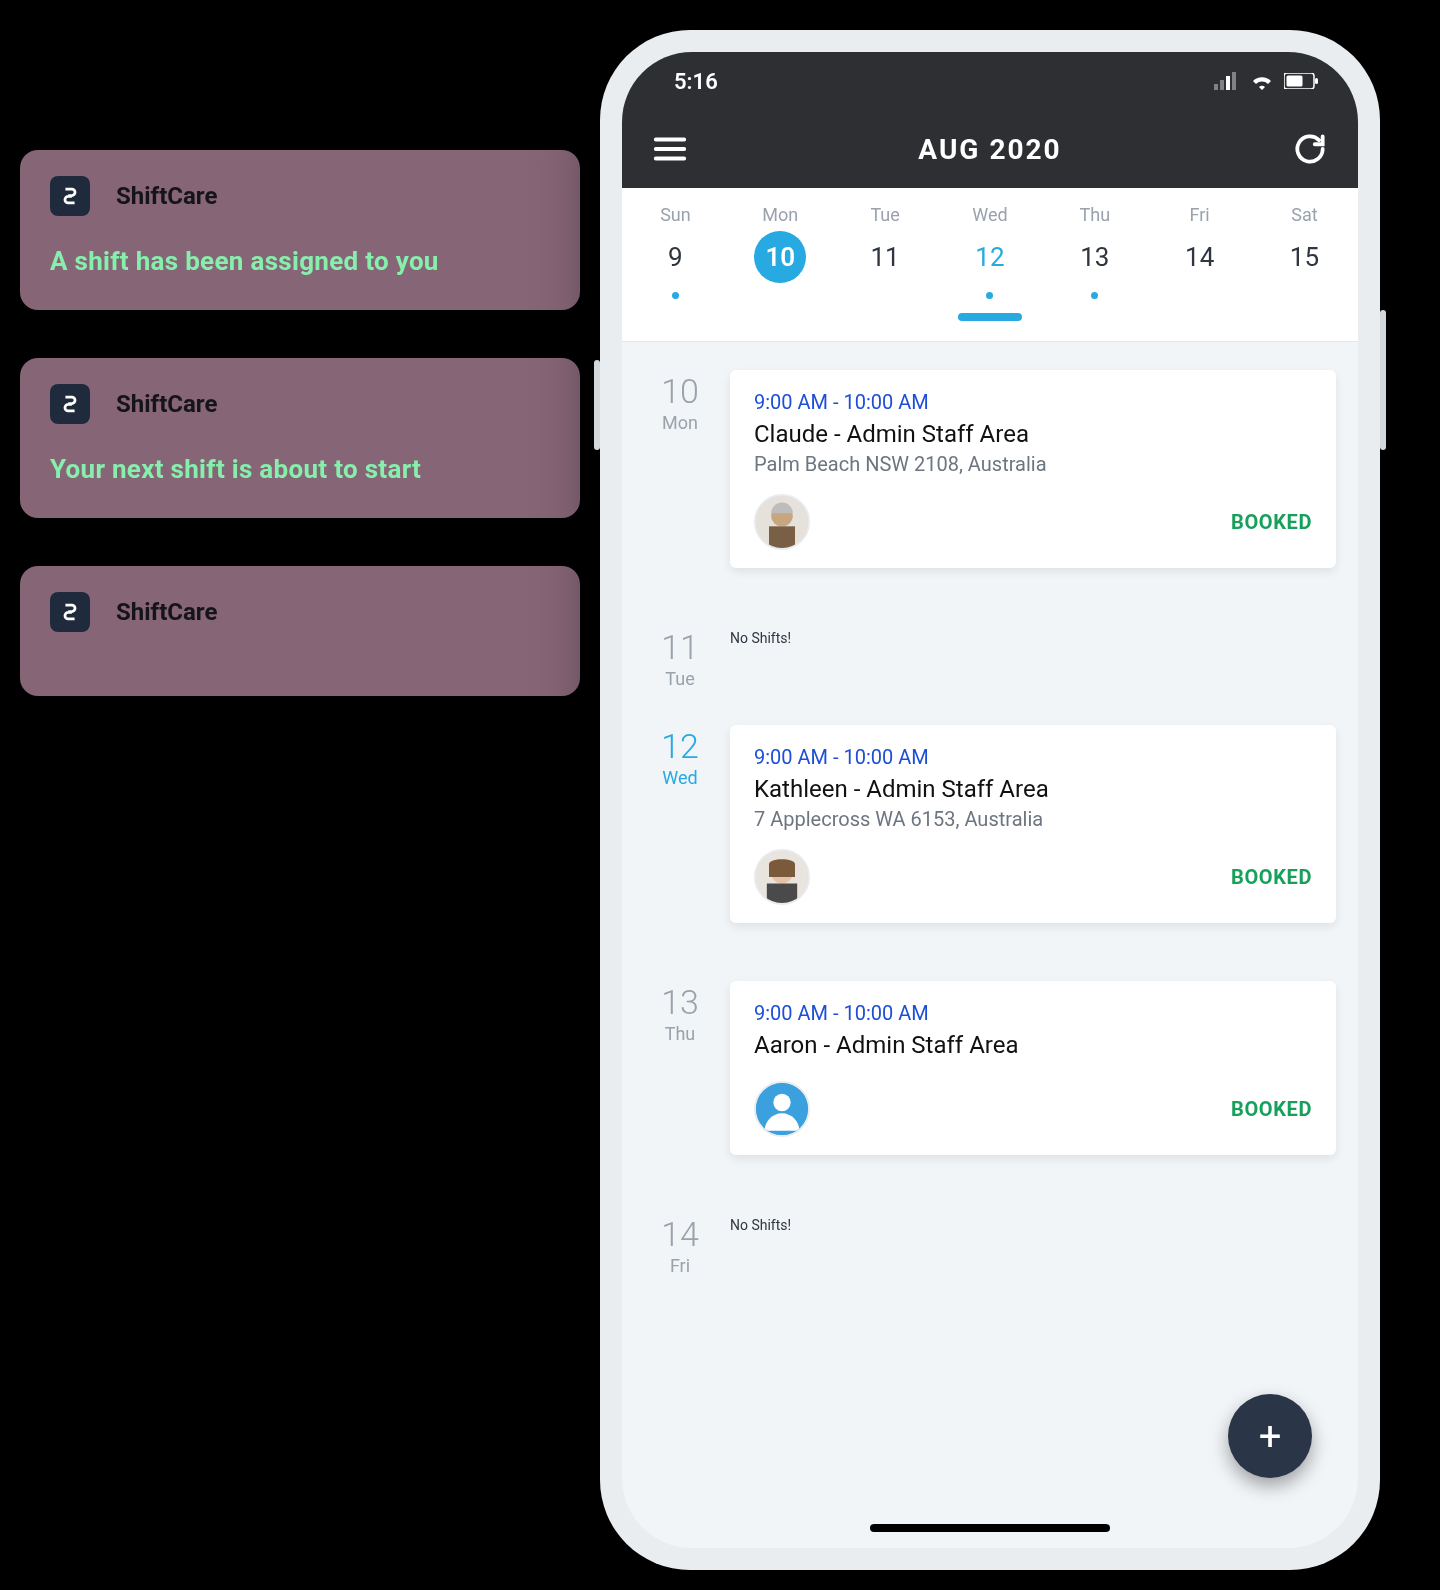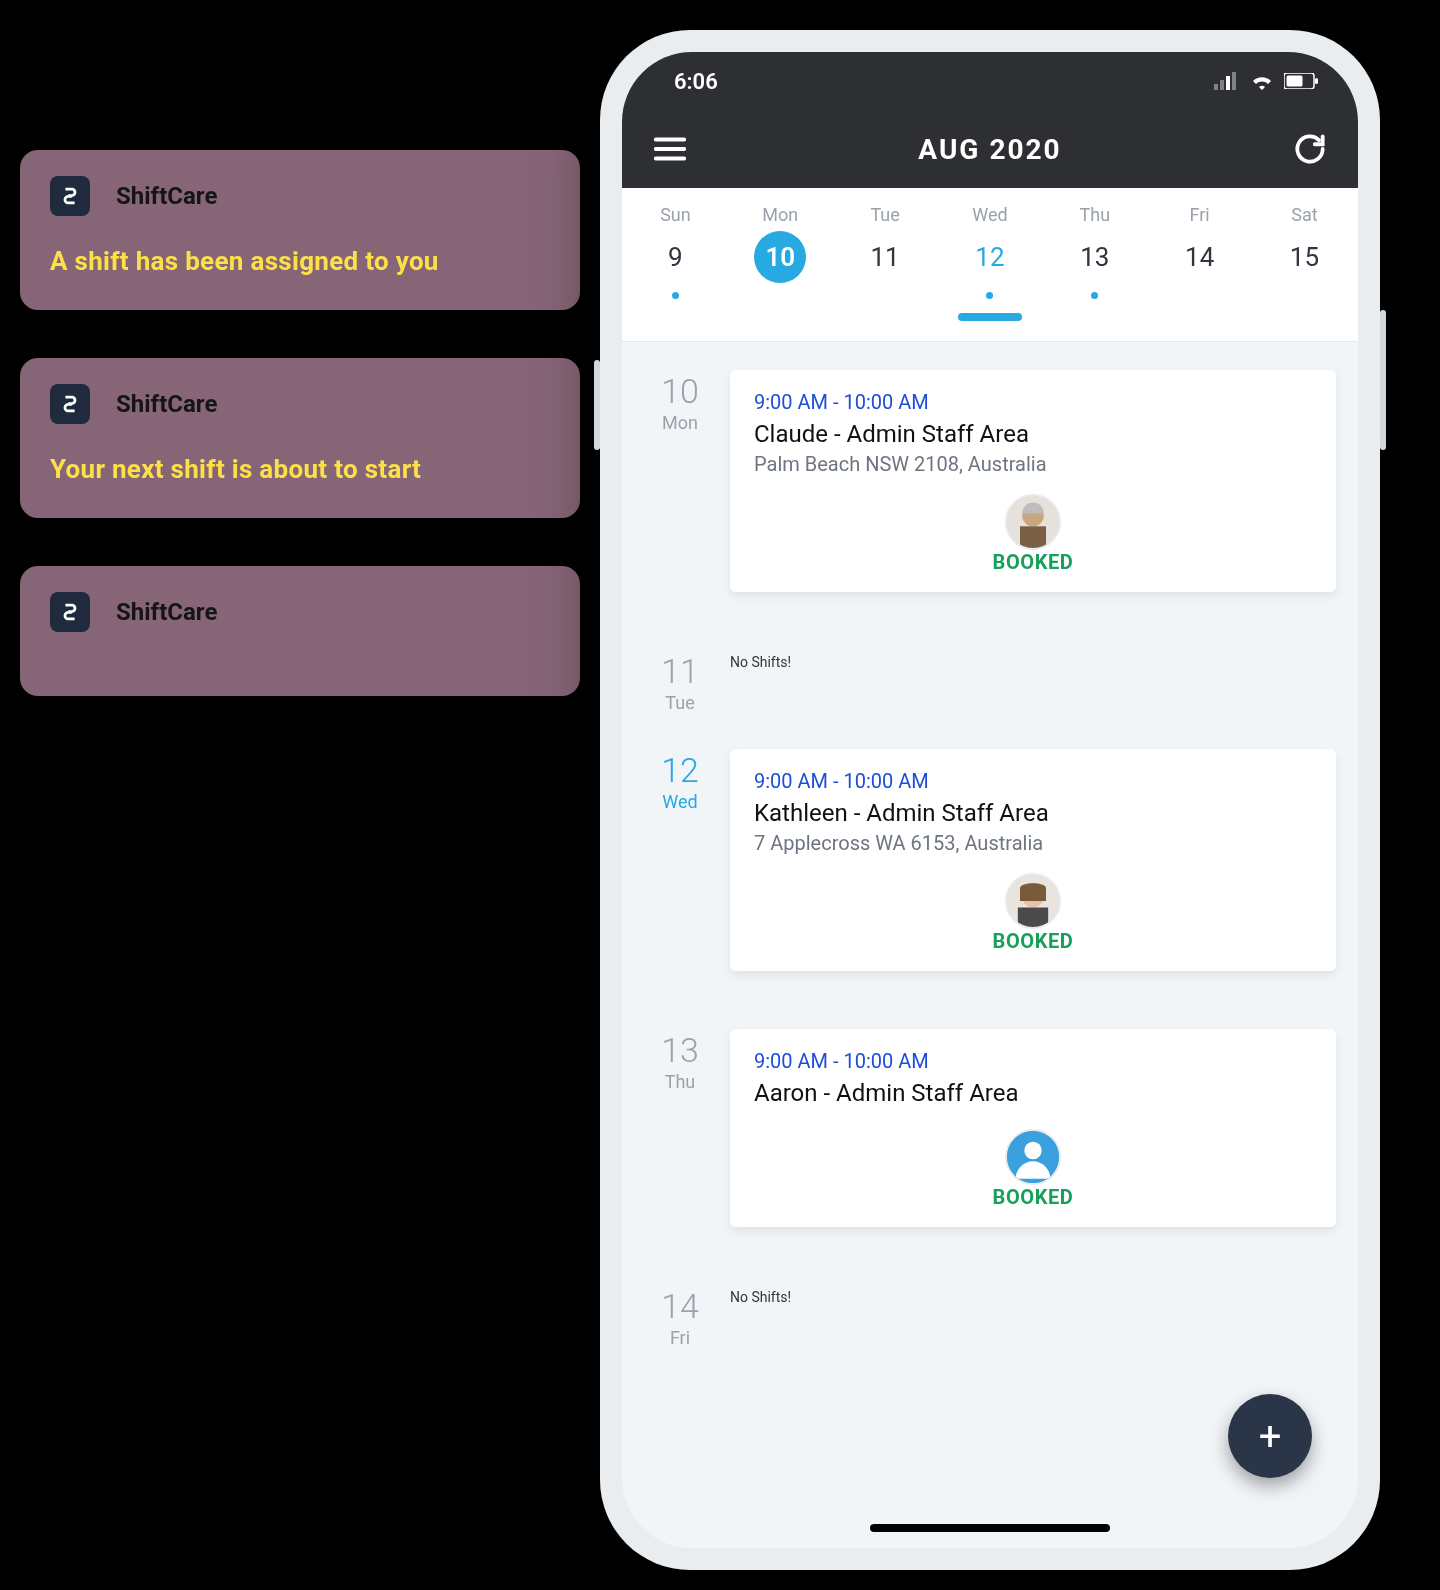--- a/index.html
+++ b/index.html
@@ -47,21 +47,21 @@
   }
   .notif-icon svg { width: 22px; height: 22px; }
   .notif-app {
     font-size: 24px;
     font-weight: 700;
     color: #151519;
   }
   .notif-msg {
     font-size: 26px;
     font-weight: 700;
-    color: #fde047;
+    color: #86efac;
     letter-spacing: 0.3px;
   }
 
   
   .phone-wrap {
     position: absolute;
     left: 600px;
     top: 30px;
   }
   .phone {
@@ -202,21 +202,20 @@
     padding: 20px 24px 18px 24px;
     margin-bottom: 22px;
   }
   .shift-time { font-size: 20px; color: #1d4ed8; margin-bottom: 6px; }
   .shift-title { font-size: 24px; color: #111; font-weight: 400; margin-bottom: 4px; }
   .shift-addr { font-size: 20px; color: #6d7680; margin-bottom: 18px; }
   .shift-footer {
     display: flex;
     align-items: center;
     justify-content: space-between;
-    flex-direction: column;
   }
   .avatar {
     width: 56px; height: 56px; border-radius: 50%;
     background: #d7dde3;
     display:flex; align-items:center; justify-content:center;
     overflow:hidden;
     border: 2px solid #e8ecef;
   }
   .avatar.blue { background: #3aa0de; color:#fff; }
   .avatar svg { width: 100%; height: 100%; }
@@ -294,21 +293,21 @@
       <span class="notif-app">ShiftCare</span>
     </div>
   </div>
 </div>
 
 <div class="phone-wrap">
   <div class="phone">
     <div class="screen">
 
       <div class="status-bar">
-        <span>6:06</span>
+        <span>5:16</span>
         <div class="status-right">
           <span>
             <svg width="26" height="18" viewBox="0 0 26 18">
                 <rect x="0" y="12" width="4" height="6" fill="#fff" opacity="0.4"></rect>
                 <rect x="6" y="8" width="4" height="10" fill="#fff" opacity="0.4"></rect>
                 <rect x="12" y="4" width="4" height="14" fill="#fff"></rect>
                 <rect x="18" y="0" width="4" height="18" fill="#fff" opacity="0.4"></rect>
               </svg>
           </span>
           <span>

